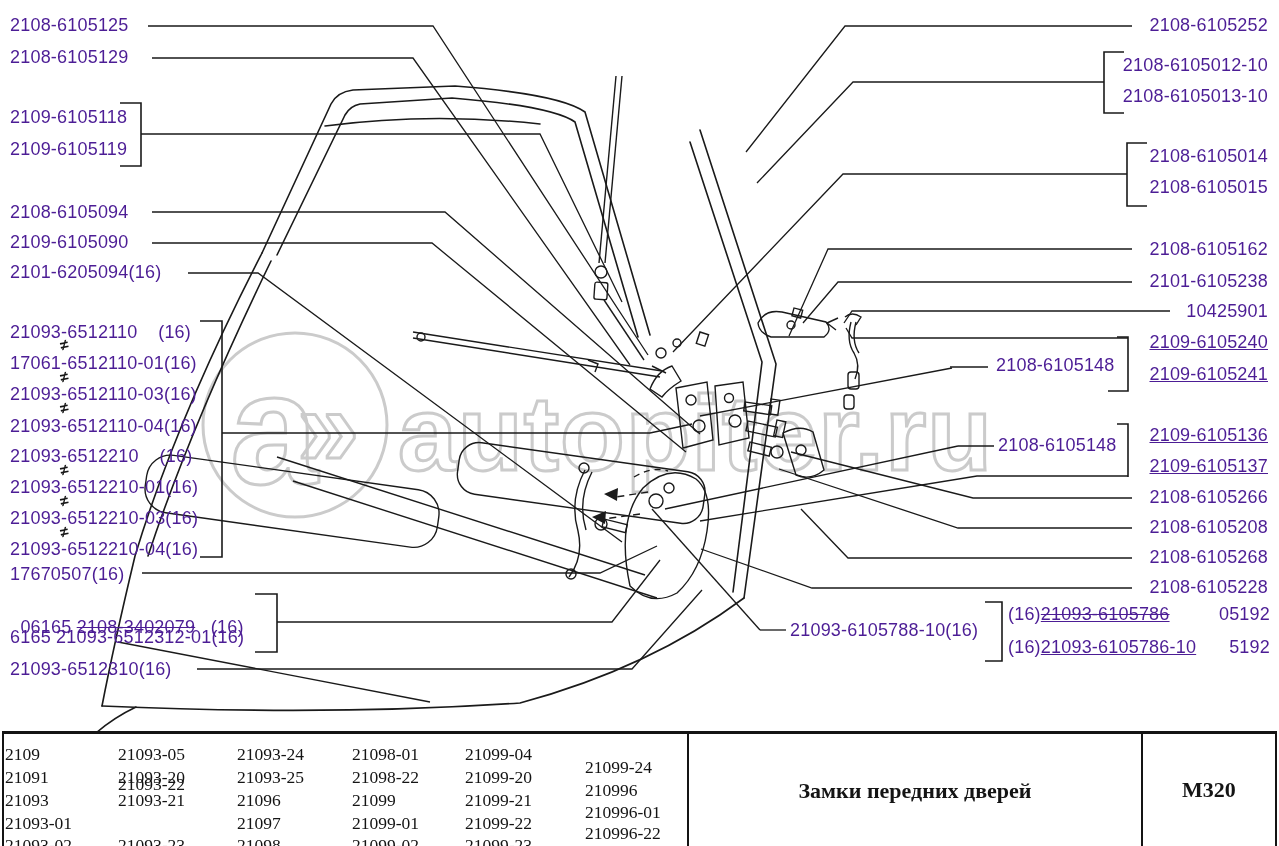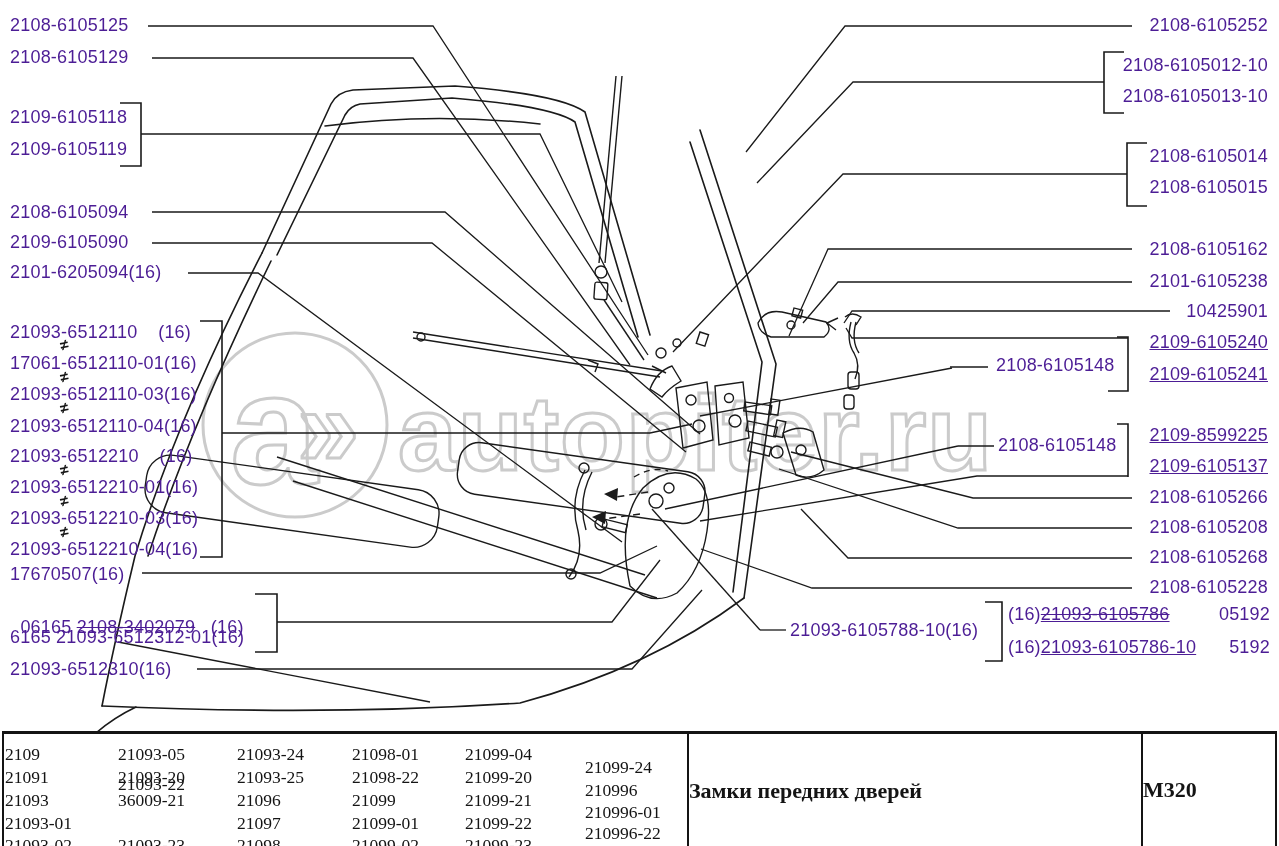--- a/index.html
+++ b/index.html
@@ -20,21 +20,21 @@
   .qtyrow .code{margin-left:auto;}
   svg{position:absolute;left:0;top:0;}
   
   .tline{position:absolute;background:#141414;}
   .cell{
     position:absolute;font-family:"Liberation Serif",serif;font-size:17.5px;
     color:#141414;white-space:pre;
   }
   .ttl{
     position:absolute;font-family:"Liberation Serif",serif;font-weight:bold;
-    font-size:22px;color:#141414;text-align:left;
+    font-size:22px;color:#141414;text-align:center;
   }
 </style>
 </head>
 <body>
 
 <svg width="1279" height="733" viewBox="0 0 1279 733">
 
   <g stroke="#cbcbcb" fill="none" stroke-width="3">
     <circle cx="295" cy="425" r="92"></circle>
     <text x="230" y="483" font-size="158" font-weight="bold" font-family="Liberation Sans, sans-serif">a</text>
@@ -194,21 +194,21 @@
 <div class="lbl r" style="right:11px;top:15px">2108-6105252</div>
 <div class="lbl r" style="right:11px;top:55px">2108-6105012-10</div>
 <div class="lbl r" style="right:11px;top:86px">2108-6105013-10</div>
 <div class="lbl r" style="right:11px;top:146px">2108-6105014</div>
 <div class="lbl r" style="right:11px;top:177px">2108-6105015</div>
 <div class="lbl r" style="right:11px;top:239px">2108-6105162</div>
 <div class="lbl r" style="right:11px;top:271px">2101-6105238</div>
 <div class="lbl r" style="right:11px;top:301px">10425901</div>
 <div class="lbl r u" style="right:11px;top:332px">2109-6105240</div>
 <div class="lbl r u" style="right:11px;top:364px">2109-6105241</div>
-<div class="lbl r u" style="right:11px;top:425px">2109-8599225</div>
+<div class="lbl r u" style="right:11px;top:425px">2109-6105136</div>
 <div class="lbl r u" style="right:11px;top:456px">2109-6105137</div>
 <div class="lbl r" style="right:11px;top:487px">2108-6105266</div>
 <div class="lbl r" style="right:11px;top:517px">2108-6105208</div>
 <div class="lbl r" style="right:11px;top:547px">2108-6105268</div>
 <div class="lbl r" style="right:11px;top:577px">2108-6105228</div>
 <div class="lbl qtyrow" style="left:1008px;top:604px">
   <span>(16)</span><span class="us">21093-6105786</span><span class="code">05192</span>
 </div>
 <div class="lbl qtyrow" style="left:1008px;top:637px">
   <span>(16)</span><span class="u">21093-6105786-10</span><span class="code">5192</span>
@@ -225,21 +225,21 @@
 <div class="tline" style="left:1275px;top:731px;width:2px;height:115px"></div>
 
 <div class="cell" style="left:5px;top:744px">2109</div>
 <div class="cell" style="left:5px;top:767px">21091</div>
 <div class="cell" style="left:5px;top:790px">21093</div>
 <div class="cell" style="left:5px;top:813px">21093-01</div>
 <div class="cell" style="left:5px;top:835px">21093-02</div>
 
 <div class="cell" style="left:118px;top:744px">21093-05</div>
 <div class="cell" style="left:118px;top:767px">21093-20</div>
-<div class="cell" style="left:118px;top:790px">36009-21</div>
+<div class="cell" style="left:118px;top:790px">21093-21</div>
 <div class="cell" style="left:118px;top:774px">21093-22</div>
 <div class="cell" style="left:118px;top:835px">21093-23</div>
 
 <div class="cell" style="left:237px;top:744px">21093-24</div>
 <div class="cell" style="left:237px;top:767px">21093-25</div>
 <div class="cell" style="left:237px;top:790px">21096</div>
 <div class="cell" style="left:237px;top:813px">21097</div>
 <div class="cell" style="left:237px;top:835px">21098</div>
 
 <div class="cell" style="left:352px;top:744px">21098-01</div>

